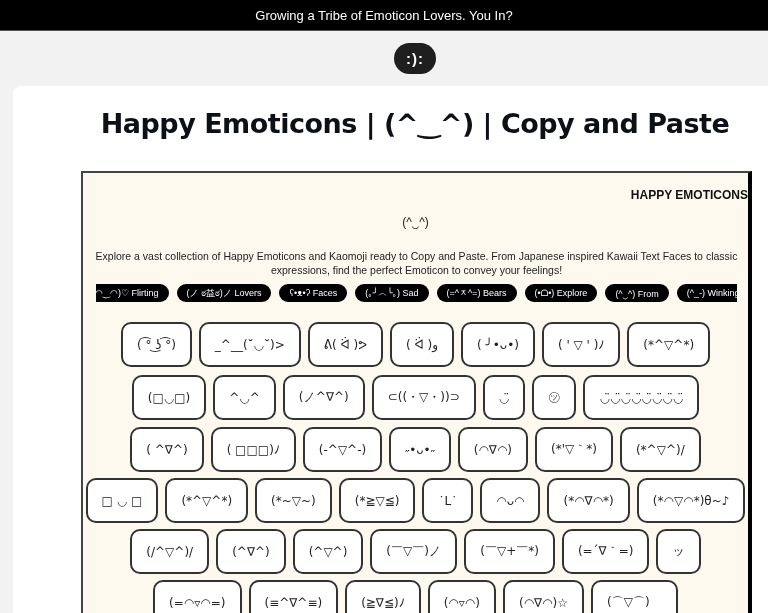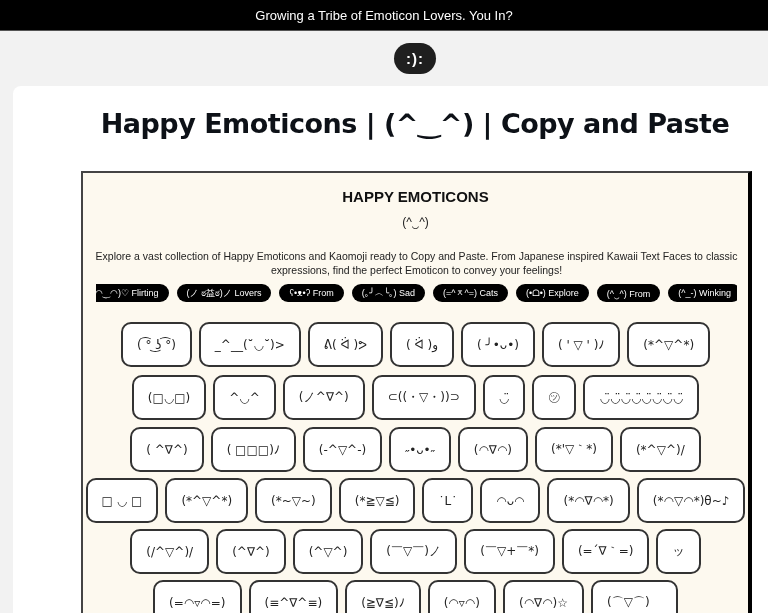--- a/index.html
+++ b/index.html
@@ -15,21 +15,21 @@
 
   .card { position: absolute; left: 13px; top: 86px; width: 770px; height: 560px; background: #fff;
     border-radius: 8px; }
 
   .page-title { position: absolute; left: 0; top: 108px; width: 830px; text-align: center;
     font-family: "DejaVu Sans", sans-serif; font-weight: bold; font-size: 27px; color: #0d1117; letter-spacing: -0.5px; }
 
   .panel { position: absolute; left: 81px; top: 171px; width: 671px; height: 460px; background: #fdf9ef;
     border-top: 2px solid #444; border-left: 2px solid #444; border-right: 4px solid #000; }
 
-  .panel-title { position: absolute; left: 0; top: 15px; width: 100%; text-align: center; font-weight: bold; font-size: 15px; color: #111; }
+  .panel-title { position: absolute; left: 0; top: 15px; width: 100%; text-align: right; font-weight: bold; font-size: 12px; color: #111; }
   .panel-face { position: absolute; left: 0; top: 40px; width: 100%; text-align: center; font-size: 12px; color: #222; }
   .panel-desc { position: absolute; left: 12px; top: 76px; width: 643px; text-align: center; font-size: 10.5px; line-height: 14px; color: #222; }
 
   .cat-strip { position: absolute; left: 13px; top: 111px; width: 641px; height: 18px; overflow: hidden; white-space: nowrap; }
   .cat-track { position: absolute; left: -14px; top: 0; display: flex; gap: 8px; }
   .cat-pill { height: 18px; padding: 0 10px; border-radius: 9px; background: #000; color: #fff; font-size: 9px;
     display: flex; align-items: center; white-space: nowrap; cursor: pointer; }
 
   .grid { position: absolute; left: 0; top: 149px; width: 100%; }
   .row { position: absolute; left: 0; width: 100%; display: flex; justify-content: center; gap: 7px; }
@@ -54,23 +54,23 @@
 
 <div class="panel">
   <div class="panel-title">HAPPY EMOTICONS</div>
   <div class="panel-face">(^‿^)</div>
   <div class="panel-desc">Explore a vast collection of Happy Emoticons and Kaomoji ready to Copy and Paste. From Japanese inspired Kawaii Text Faces to classic expressions, find the perfect Emoticon to convey your feelings!</div>
 
   <div class="cat-strip">
     <div class="cat-track" id="cat-track">
         <div class="cat-pill">(◠‿◠)♡ Flirting</div>
         <div class="cat-pill">(ノ ಠ益ಠ)ノ Lovers</div>
-        <div class="cat-pill">ʕ•ᴥ•ʔ From</div>
+        <div class="cat-pill">ʕ•ᴥ•ʔ Faces</div>
         <div class="cat-pill">(｡╯︵╰｡) Sad</div>
-        <div class="cat-pill">(=^ᆽ^=) Cats</div>
+        <div class="cat-pill">(=^ᆽ^=) Bears</div>
         <div class="cat-pill">(•ᗝ•) Explore</div>
         <div class="cat-pill">(^‿^) From</div>
         <div class="cat-pill">(^_-) Winking</div>
       </div>
   </div>
 
   <div class="grid" id="emo-grid">
       <div class="row" style="top: 0px;">
         <div class="emo">( ͡° ͜ʖ ͡°)</div>
         <div class="emo">_^__(˘◡˘)&gt;</div>

